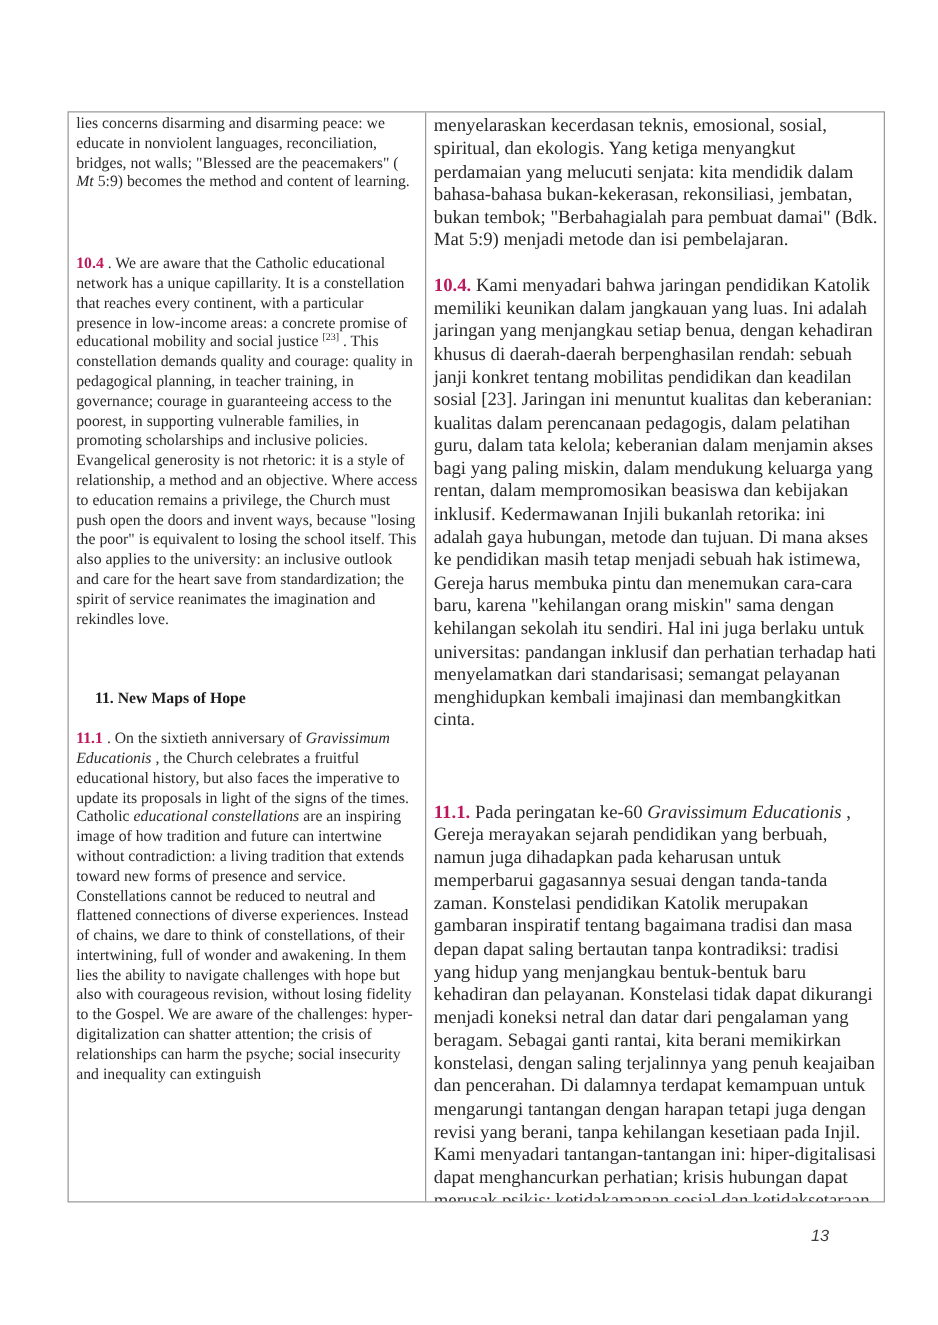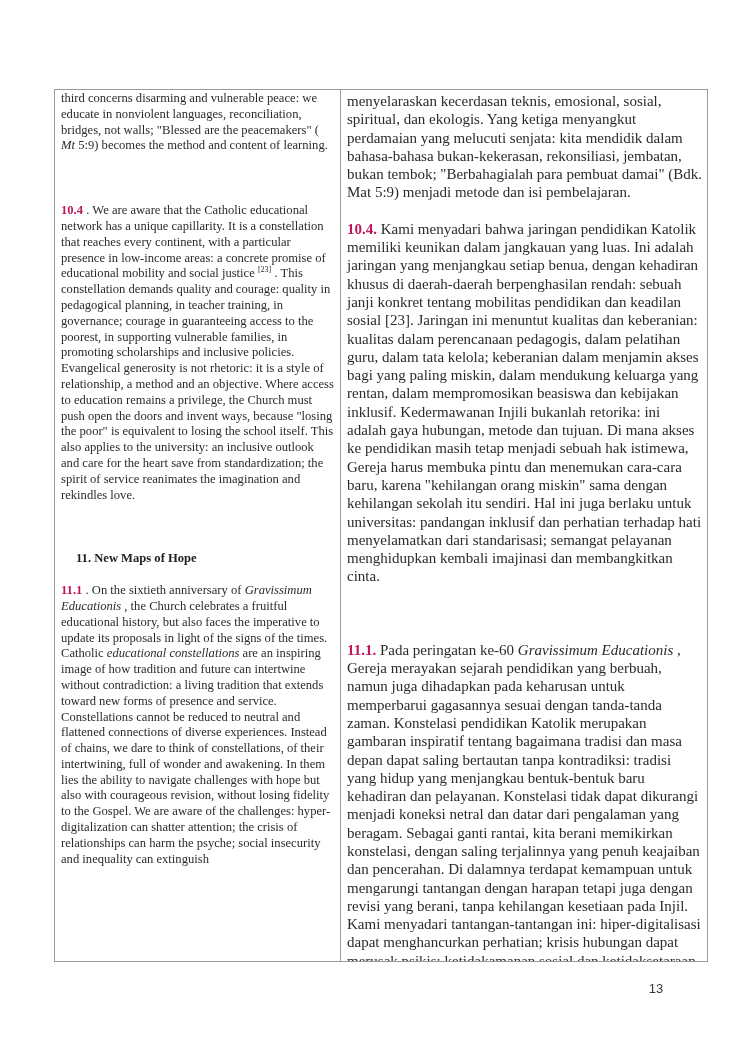--- a/index.html
+++ b/index.html
@@ -25,31 +25,31 @@
     .gap-l2 { height: 48px; }
     .gap-l3 { height: 16px; }
     .gap-r1 { height: 18px; }
     .gap-r2 { height: 37px; }
     .gap-r3 { height: 18px; }
     b { font-weight: bold; color: #be185d; }
     .heading { font-weight: bold; color: #1e1e1e; margin-left: 15px; }
     sup { font-size: 8px; line-height: 0; vertical-align: 5px; }
     .page-number {
       position: absolute; left: 641px; top: 981px; width: 30px; text-align: center;
-      font-family: "Liberation Sans", sans-serif; font-size: 13px; color: #3a3a3a;
+      font-family: "Liberation Sans", sans-serif; font-size: 13px; color: #3a3a3a; font-style: italic;
     }
   </style>
 </head>
 <body>
 
 <div class="page">
   <div class="table">
 
     <div class="col col-left">
-      <p><span>third concerns disarming and vulnerable peace: we educate in nonviolent languages, reconciliation, bridges, not walls; "Blessed are the peacemakers" ( </span><i>Mt</i><span>  5:9) becomes the method and content of learning.</span></p>
+      <p><span>lies concerns disarming and disarming peace: we educate in nonviolent languages, reconciliation, bridges, not walls; "Blessed are the peacemakers" ( </span><i>Mt</i><span>  5:9) becomes the method and content of learning.</span></p>
       <div class="gap-l1"></div>
 
       <p><b>10.4</b><span> . We are aware that the Catholic educational network has a unique capillarity. It is a constellation that reaches every continent, with a particular presence in low-income areas: a concrete promise of educational mobility and social justice </span><sup>[23]</sup><span> . This constellation demands quality and courage: quality in pedagogical planning, in teacher training, in governance; courage in guaranteeing access to the poorest, in supporting vulnerable families, in promoting scholarships and inclusive policies. Evangelical generosity is not rhetoric: it is a style of relationship, a method and an objective. Where access to education remains a privilege, the Church must push open the doors and invent ways, because "losing the poor" is equivalent to losing the school itself. This also applies to the university: an inclusive outlook and care for the heart save from standardization; the spirit of service reanimates the imagination and rekindles love.</span></p>
       <div class="gap-l2"></div>
 
       <p class="heading">11. New Maps of Hope</p>
       <div class="gap-l3"></div>
 
       <p><b>11.1</b><span> . On the sixtieth anniversary of  </span><i>Gravissimum Educationis</i><span> , the Church celebrates a fruitful educational history, but also faces the imperative to update its proposals in light of the signs of the times.  Catholic </span><i>educational constellations</i><span> are an inspiring image of how tradition and future can intertwine without contradiction: a living tradition that extends toward new forms of presence and service. Constellations cannot be reduced to neutral and flattened connections of diverse experiences. Instead of chains, we dare to think of constellations, of their intertwining, full of wonder and awakening. In them lies the ability to navigate challenges with hope but also with courageous revision, without losing fidelity to the Gospel. We are aware of the challenges: hyper-digitalization can shatter attention; the crisis of relationships can harm the psyche; social insecurity and inequality can extinguish</span></p>
     </div>

